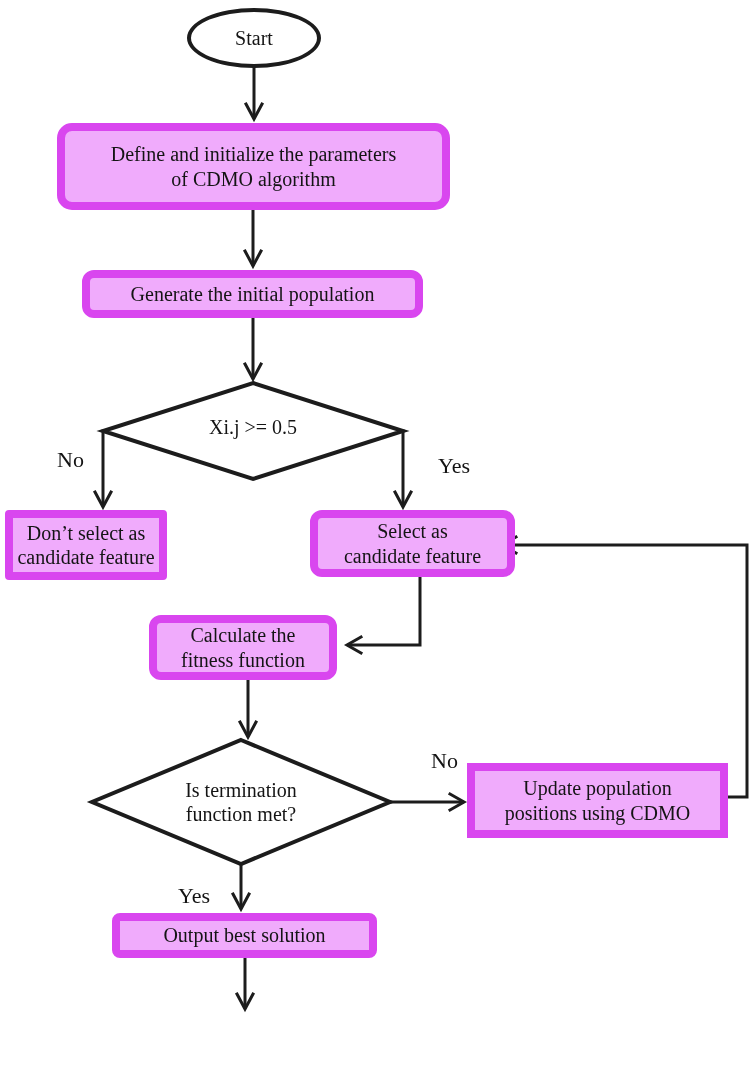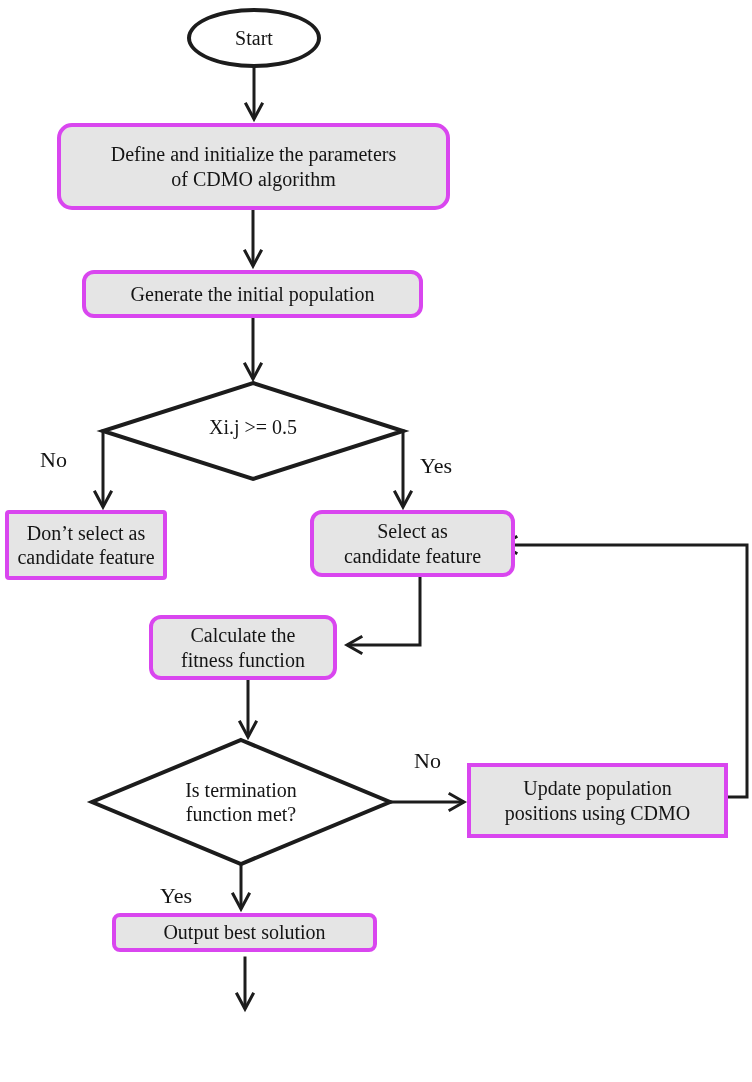--- a/index.html
+++ b/index.html
@@ -30,46 +30,46 @@
     position: absolute;
     display: flex;
     align-items: center;
     justify-content: center;
     text-align: center;
     white-space: pre-line;
     font-size: 20px;
     line-height: 1.22;
   }
   .box {
-    border: 4px solid #d946ef;
+    border: 8px solid #d946ef;
     border-radius: 13px;
-    background: #e5e5e5;
+    background: #f0abfc;
   }
   .terminator {
     border: 4px solid #1c1c1c;
     border-radius: 50%;
     background: #ffffff;
   }
   .dtext { background: transparent; }
   .elabel {
     position: absolute;
     font-size: 22px;
-    text-align: left;
+    text-align: right;
   }
   
   #start      { left: 187px; top: 8px;    width: 134px; height: 60px; }
   #define     { left: 57px;  top: 123px;  width: 393px; height: 87px;  border-radius: 15px; }
   #generate   { left: 82px;  top: 270px;  width: 341px; height: 48px;  border-radius: 12px; }
   #d1text     { left: 153px; top: 408px;  width: 200px; height: 38px; }
   #dontselect { left: 5px;   top: 510px;  width: 162px; height: 70px;  border-radius: 4px; }
   #select     { left: 310px; top: 510px;  width: 205px; height: 67px;  border-radius: 12px; }
   #calculate  { left: 149px; top: 615px;  width: 188px; height: 65px;  border-radius: 12px; }
   #d2text     { left: 141px; top: 772px;  width: 200px; height: 60px; }
   #update     { left: 467px; top: 763px;  width: 261px; height: 75px;  border-radius: 0; }
-  #output     { left: 112px; top: 913px;  width: 265px; height: 39px;  border-radius: 8px; }
+  #output     { left: 112px; top: 913px;  width: 265px; height: 45px;  border-radius: 8px; }
   #stop       { left: 158px; top: 1013px; width: 165px; height: 60px; }
   
   #no1  { left: 40px;  top: 447px; width: 44px; }
   #yes1 { left: 420px; top: 453px; width: 50px; }
   #no2  { left: 414px; top: 748px; width: 44px; }
   #yes2 { left: 160px; top: 883px; width: 50px; }
 </style>
 </head>
 <body>
 

